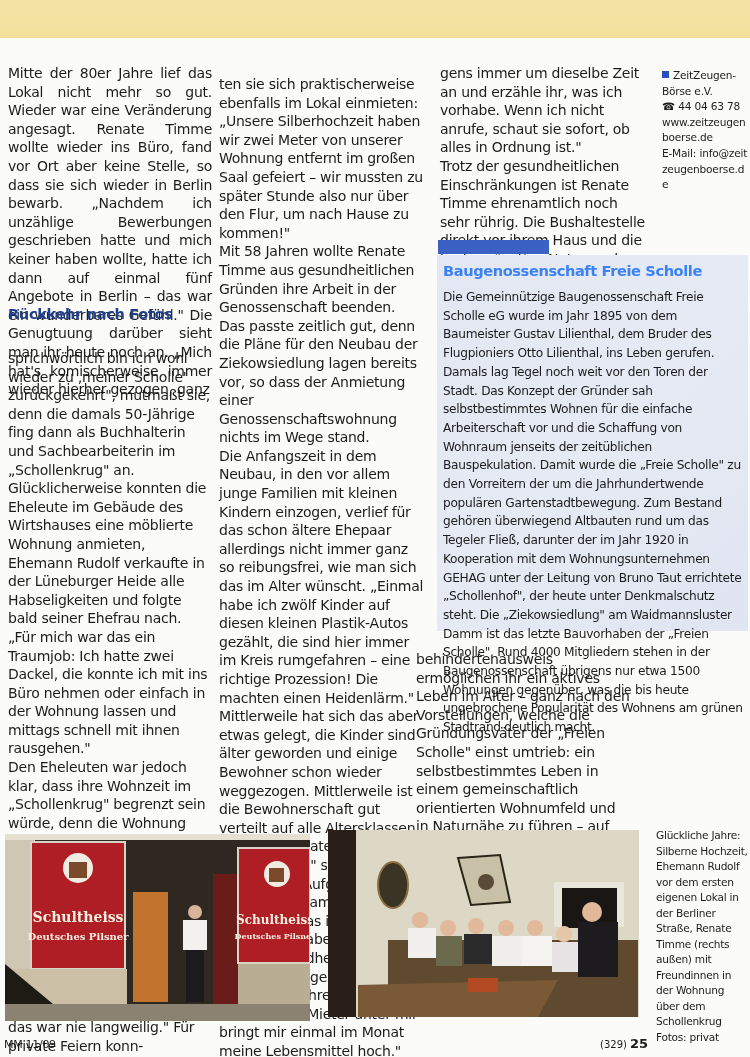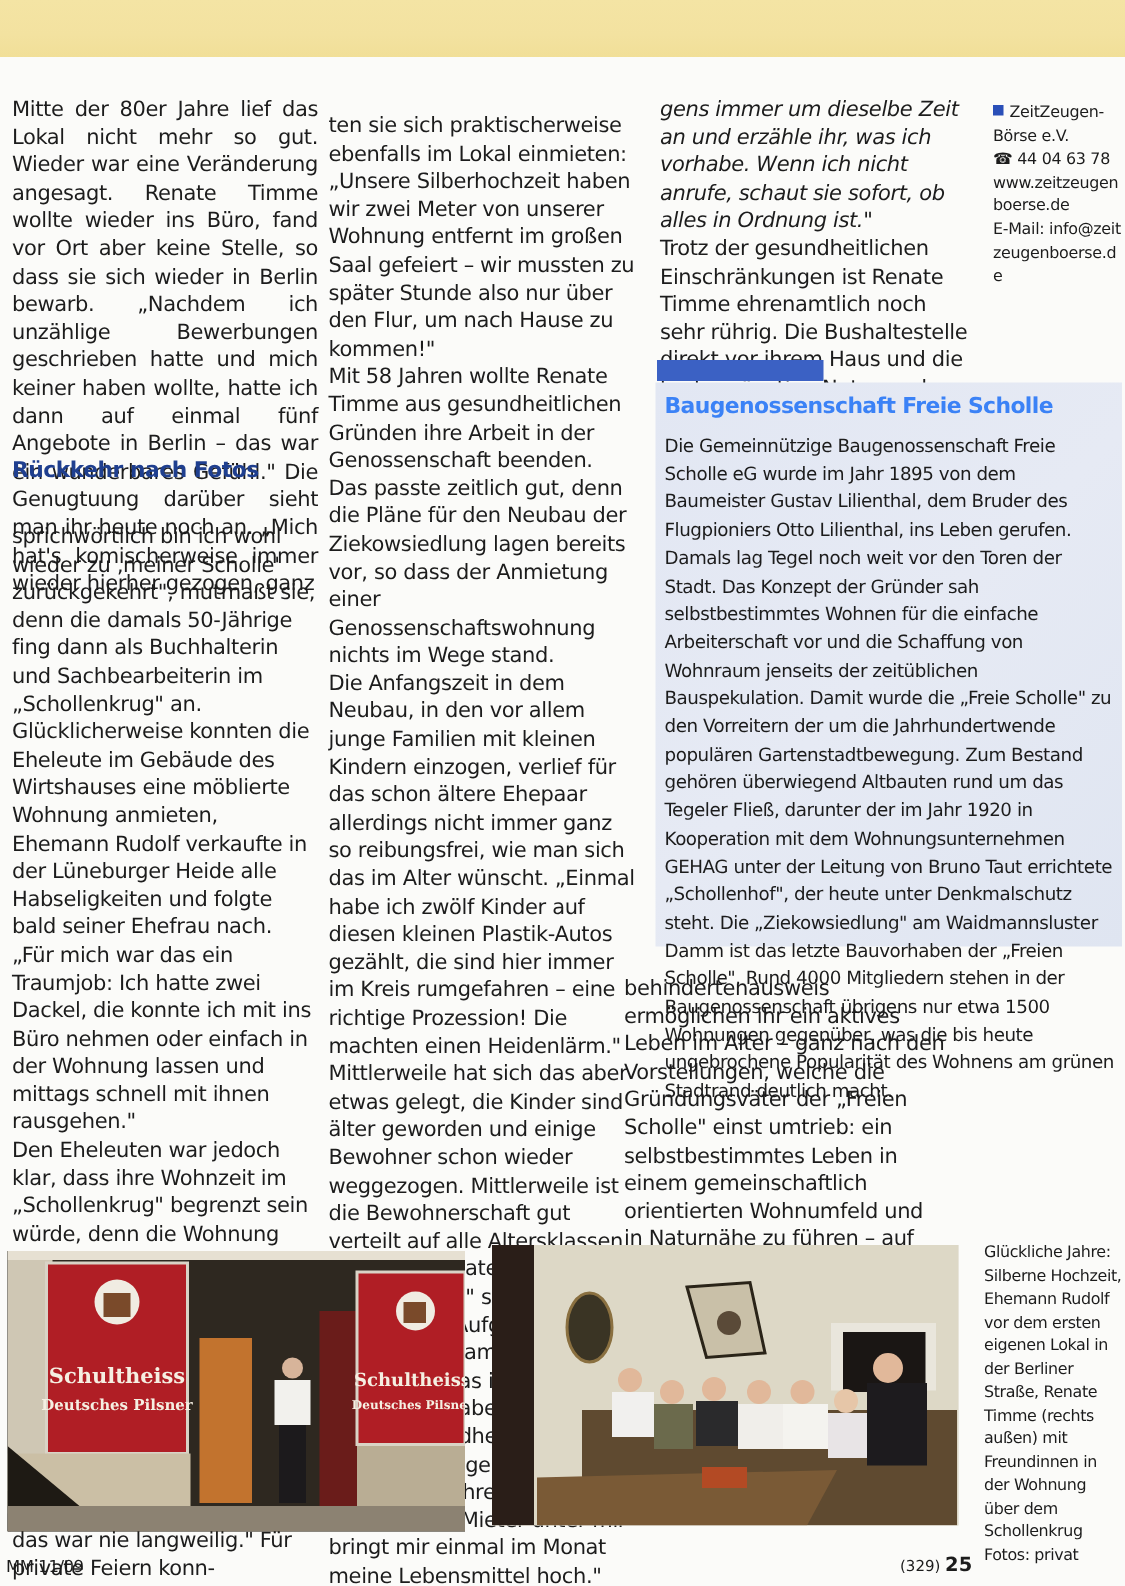--- a/index.html
+++ b/index.html
@@ -54,21 +54,21 @@
 </div>
 
 <div class="col col2">
   <p lang="de" style="hyphens:auto;">ten sie sich praktischerweise ebenfalls im Lokal einmieten: „Unsere Silberhochzeit haben wir zwei Meter von unserer Wohnung entfernt im großen Saal gefeiert – wir mussten zu später Stunde also nur über den Flur, um nach Hause zu kommen!"</p>
   <p lang="de" style="hyphens:auto;">Mit 58 Jahren wollte Renate Timme aus gesundheitlichen Gründen ihre Arbeit in der Genossenschaft beenden. Das passte zeitlich gut, denn die Pläne für den Neubau der Ziekowsiedlung lagen bereits vor, so dass der Anmietung einer Genossenschaftswohnung nichts im Wege stand.</p>
   <p lang="de" style="hyphens:auto;">Die Anfangszeit in dem Neubau, in den vor allem junge Familien mit kleinen Kindern einzogen, verlief für das schon ältere Ehepaar allerdings nicht immer ganz so reibungsfrei, wie man sich das im Alter wünscht. „Einmal habe ich zwölf Kinder auf diesen kleinen Plastik-Autos gezählt, die sind hier immer im Kreis rumgefahren – eine richtige Prozession! Die machten einen Heidenlärm." Mittlerweile hat sich das aber etwas gelegt, die Kinder sind älter geworden und einige Bewohner schon wieder weggezogen. Mittlerweile ist die Bewohnerschaft gut verteilt auf alle Altersklassen.</p>
   <p lang="de" style="hyphens:auto;">Heute ist Renate Timme mit ihrer „Scholle" sehr zufrieden: „In meinem Aufgang herrscht ein guter Zusammenhalt, so wie ich mir das immer gewünscht habe." Sie hat einige gesundheitliche Einschränkungen, kann aber auf die Hilfe ihrer Nachbarn zählen. „Der Mieter unter mir bringt mir einmal im Monat meine Lebensmittel hoch." Eine andere Nachbarin ist Fußpflegerin, deren Dienste nimmt sie regelmäßig in Anspruch, und mit einer weiteren hat sie täglich telefonischen Kontakt. „Ich rufe sie mor-</p>
 </div>
 
 <div class="col col3">
-  <p lang="de" style="hyphens:auto;font-style:italic;">gens immer um dieselbe Zeit an und erzähle ihr, was ich vorhabe. Wenn ich nicht anrufe, schaut sie sofort, ob alles in Ordnung ist."</p>
+  <p lang="de" style="hyphens:auto;">gens immer um dieselbe Zeit an und erzähle ihr, was ich vorhabe. Wenn ich nicht anrufe, schaut sie sofort, ob alles in Ordnung ist."</p>
   <p lang="de" style="hyphens:auto;">Trotz der gesundheitlichen Einschränkungen ist Renate Timme ehrenamtlich noch sehr rührig. Die Bushaltestelle direkt vor ihrem Haus und die kostengünstige Nutzung der öffentlichen Verkehrsmittel mit dem Schwer-</p>
 </div>
 
 <div class="sidebar">
   <div><span class="sq"></span><span>ZeitZeugen-</span></div>
   <div>Börse e.V.</div>
   <div><span>☎</span> <span>44 04 63 78</span></div>
   <div><a style="word-break:break-all;">www.zeitzeugenboerse.de</a></div>
   <div><span>E-Mail:</span> <a style="word-break:break-all;">info@zeitzeugenboerse.de</a></div>
 </div>

